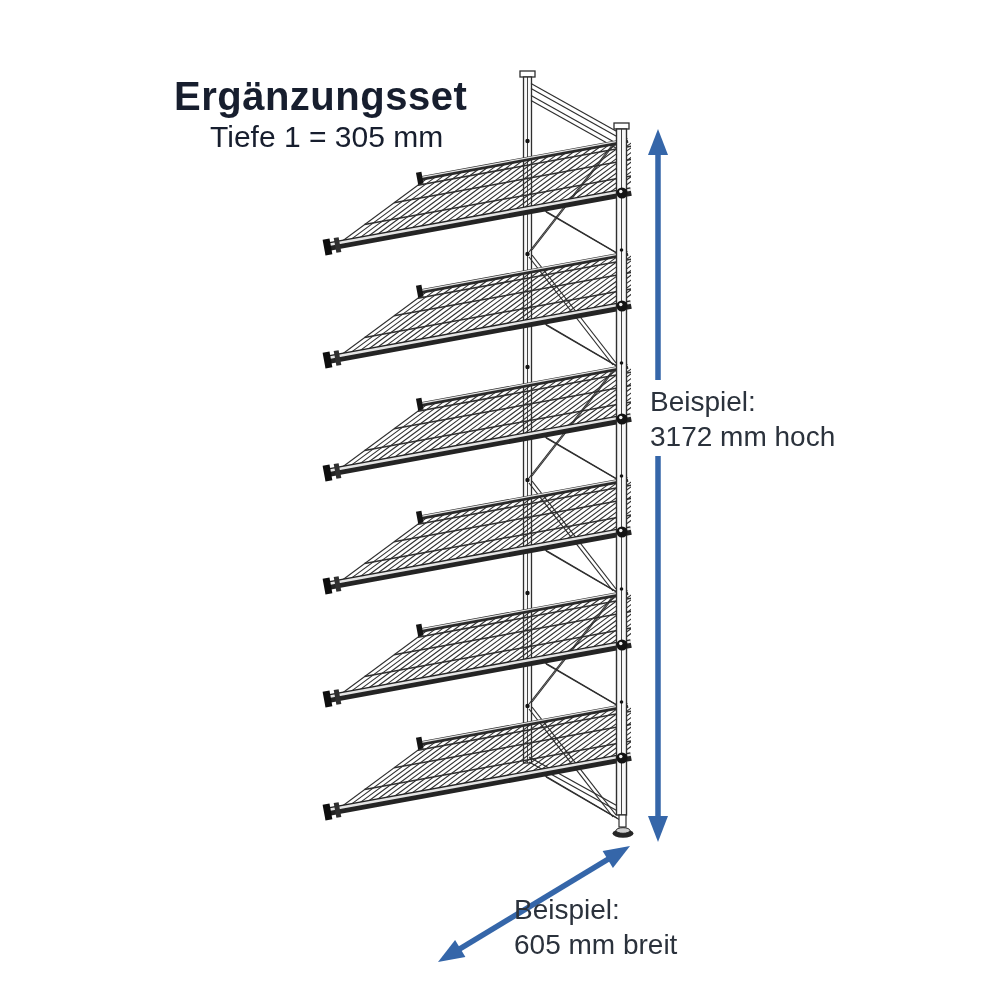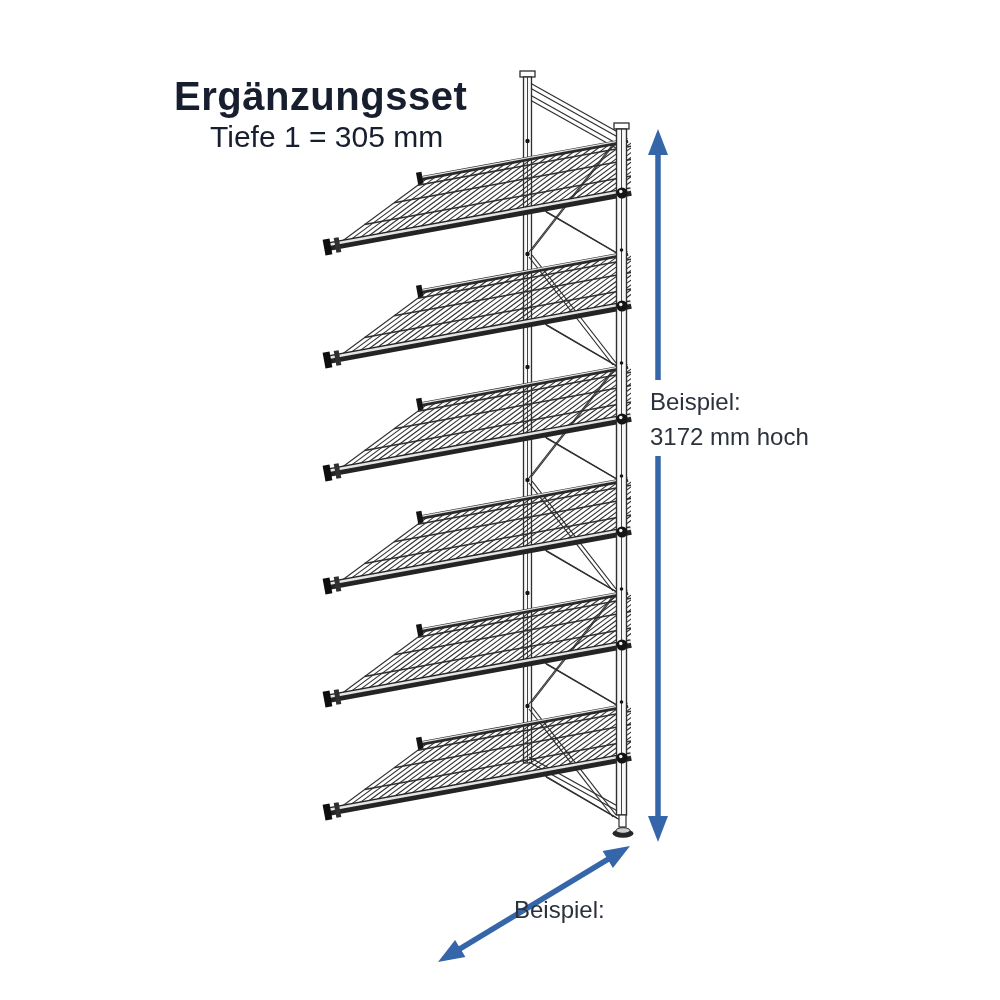--- a/index.html
+++ b/index.html
@@ -1,21 +1,21 @@
 <!DOCTYPE html>
 <html><head>
 <meta charset="utf-8">
 <style>
   html,body{margin:0;padding:0;background:#fff;}
   .stage{position:relative;width:922px;height:1000px;background:#fff;overflow:hidden;
          font-family:"Liberation Sans", sans-serif;}
   svg.drawing{position:absolute;left:0;top:0;}
   .title{position:absolute;left:174px;top:74px;font-size:40px;font-weight:700;letter-spacing:.5px;}
   .subtitle{position:absolute;left:174px;top:120px;font-size:30px;font-weight:400;margin-left:36px;}
-  .anno{position:absolute;font-size:24px;line-height:35px;font-weight:400;}
+  .anno{position:absolute;font-size:28px;line-height:35px;font-weight:400;}
   .anno-height{left:650px;top:384px;}
   .anno-width{left:514px;top:892px;}
 </style>
 </head>
 <body>
 
 <div class="stage" style="background: rgb(255, 255, 255);">
 
   <svg id="rack" class="drawing" width="1000" height="1000" viewBox="0 0 1000 1000">
       <g>
@@ -406,15 +406,16 @@
   <div class="title" style="color: rgb(23, 30, 46);">Ergänzungsset</div>
   <div class="subtitle" style="color: rgb(23, 30, 46);">Tiefe 1 = 305 mm</div>
 
   <div class="anno anno-height" style="color: rgb(43, 50, 60);">
     <div>Beispiel:</div>
     <div>3172 mm hoch</div>
   </div>
 
   <div class="anno anno-width" style="color: rgb(43, 50, 60);">
     <div>Beispiel:</div>
+    <div>605 mm breit</div>
   </div>
 
 </div>
 
 </body></html>

